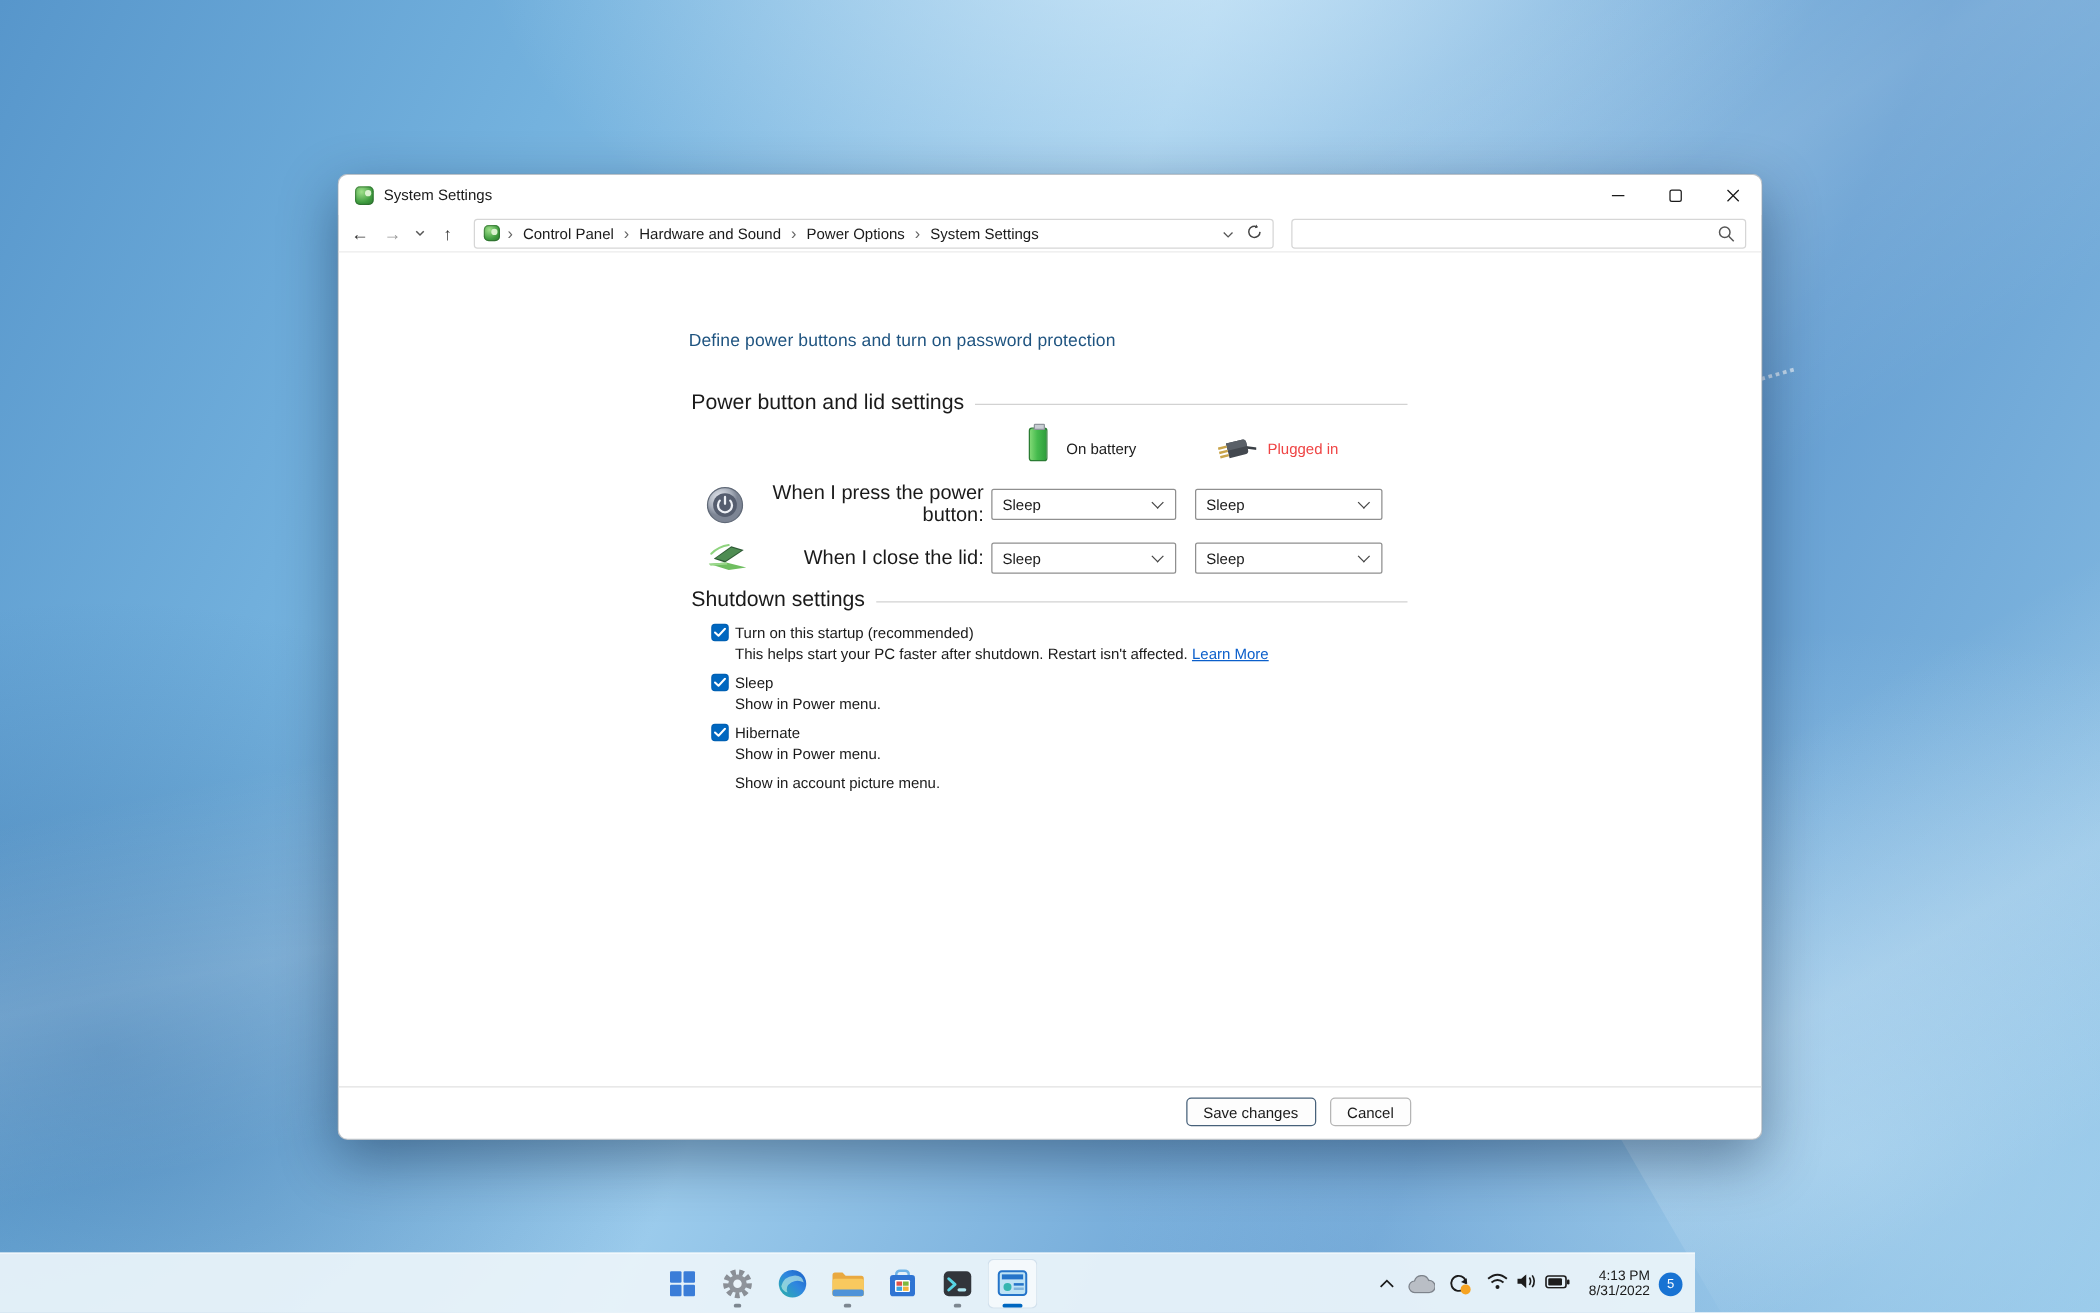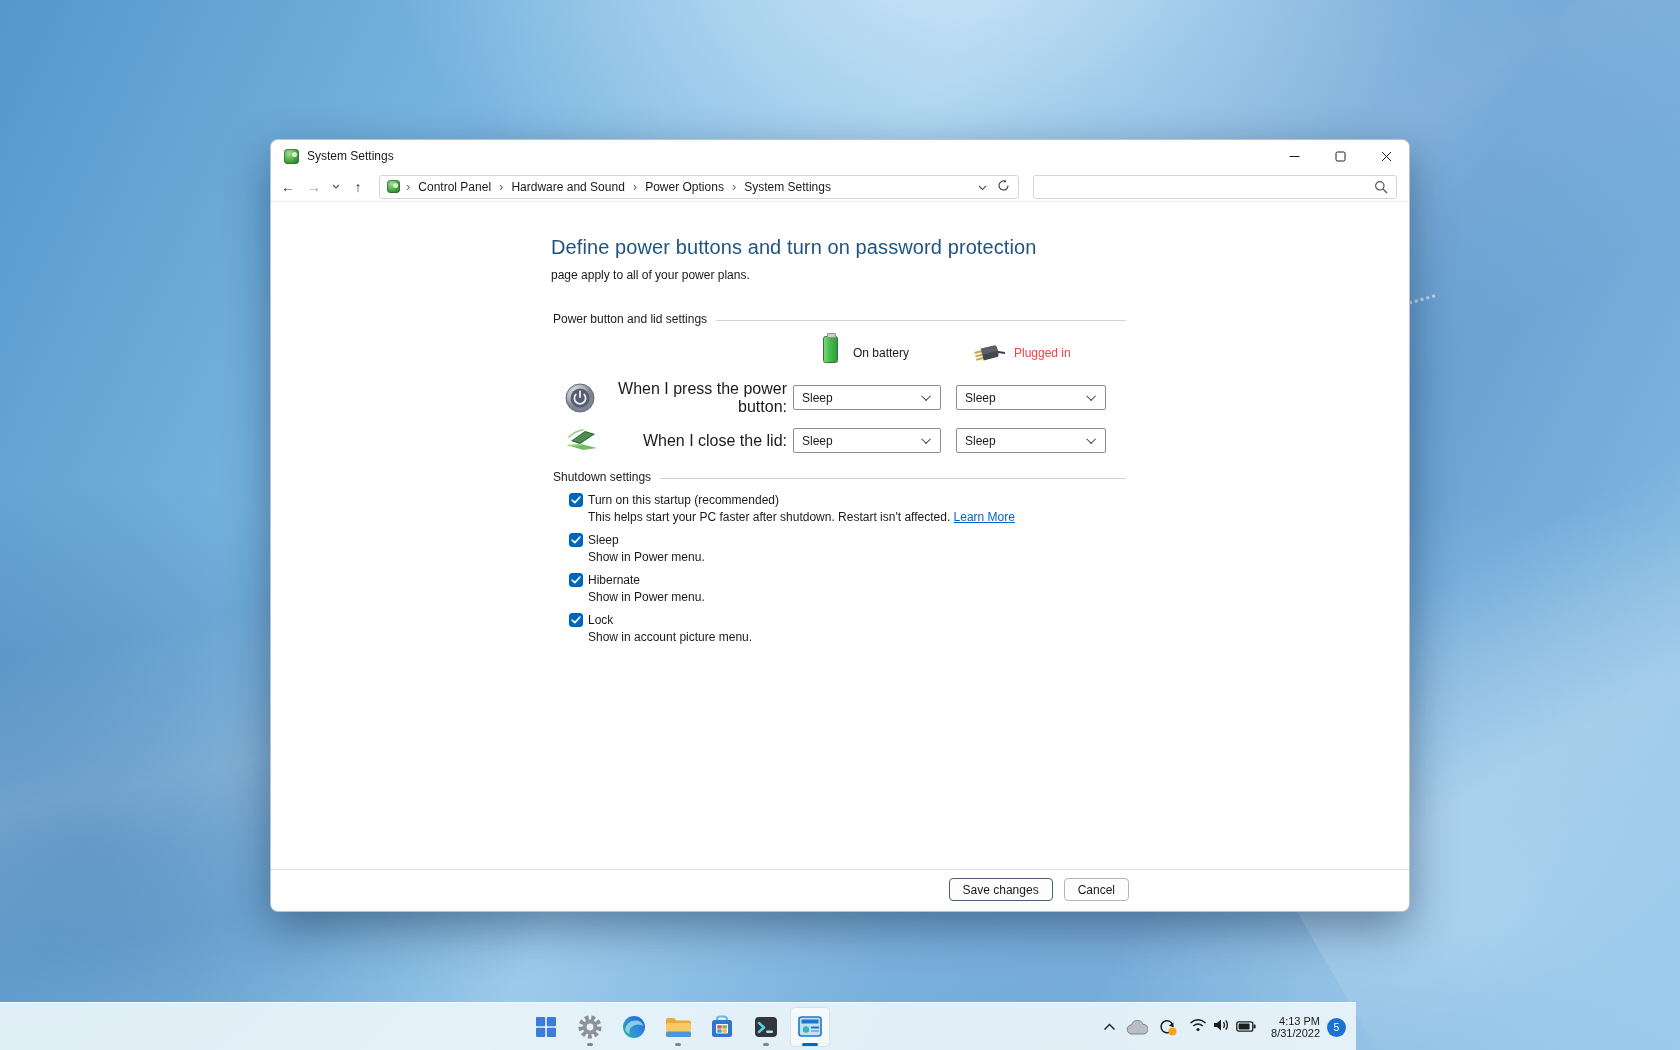--- a/index.html
+++ b/index.html
@@ -49,28 +49,28 @@
   .addr-right { margin-left:auto; display:flex; align-items:center; gap:10px; padding-right:4px; }
   .searchbox { margin-left:14px; flex:1; height:24px; border:1px solid #d6d6d6; border-radius:3px;
     position:relative; background:#fff; }
   .searchbox input { position:absolute; inset:0; border:0; outline:0; background:transparent;
     padding:0 30px 0 8px; font-size:12px; font-family:inherit; }
   .search-ico { position:absolute; right:8px; top:4px; }
 
   
   .win-content { position:relative; height:709px; }
   .page-head { position:absolute; left:280px; top:34px; width:562px; }
-  .page-head h1 { font-size:20px; font-weight:400; color:#1f5480; margin-bottom:9px; letter-spacing:.1px; }
+  .page-head h1 { font-size:14px; font-weight:400; color:#1f5480; margin-bottom:9px; letter-spacing:.1px;margin-top:28px; }
   .intro { font-size:12px; color:#1a1a1a; line-height:15px; }
 
   .section { position:absolute; left:282px; width:573px; }
   .sec-power { top:110px; }
   .sec-shutdown { top:268px; }
   .sec-title-row { display:flex; align-items:center; gap:9px; }
-  .sec-title { font-size:12px; color:#1a1a1a; white-space:nowrap; }
+  .sec-title { font-size:17px; color:#1a1a1a; white-space:nowrap; }
   .sec-rule { flex:1; height:1px; background:#d2d2d2; margin-top:2px; }
 
   .col-headers { position:relative; height:46px; margin-top:7px; }
   .batt-ico { position:absolute; left:270px; top:3px; }
   .col-label-1 { position:absolute; left:300px; top:13px; font-size:12px; color:#1a1a1a; }
   .plug-ico { position:absolute; left:420px; top:9px; }
   .col-label-2 { position:absolute; left:461px; top:13px; font-size:12px; color:#ef4444; }
 
   .power-row { display:flex; align-items:center; height:27px; margin-top:5px; }
   .power-row + .power-row { margin-top:16px; }
@@ -202,21 +202,20 @@
               <line x1="9" y1="9" x2="13" y2="13" stroke="#555" stroke-width="1.2"></line>
             </svg>
         </span>
       </div>
     </div>
 
     <div class="win-content">
 
       <div class="page-head">
         <h1>Define power buttons and turn on password protection</h1>
-        <div class="intro">page apply to all of your power plans.</div>
       </div>
 
       <div class="section sec-power">
         <div class="sec-title-row">
           <span class="sec-title">Power button and lid settings</span>
           <div class="sec-rule"></div>
         </div>
 
         <div class="col-headers">
           <div class="batt-ico battery-glyph"></div>
@@ -324,28 +323,20 @@
               <svg width="10" height="8" viewBox="0 0 10 8">
                   <path d="M1 4 L3.8 6.6 L9 1" fill="none" stroke="#fff" stroke-width="1.6" stroke-linecap="round" stroke-linejoin="round"></path>
                 </svg>
             </span>
             <span class="opt-label">Hibernate</span>
           </div>
           <div class="opt-sub">Show in Power menu.</div>
         </div>
 
         <div class="opt">
-          <div class="opt-row">
-            <span class="checkbox">
-              <svg width="10" height="8" viewBox="0 0 10 8">
-                  <path d="M1 4 L3.8 6.6 L9 1" fill="none" stroke="#fff" stroke-width="1.6" stroke-linecap="round" stroke-linejoin="round"></path>
-                </svg>
-            </span>
-            <span class="opt-label">Lock</span>
-          </div>
           <div class="opt-sub">Show in account picture menu.</div>
         </div>
       </div>
 
       <div class="footer-divider"></div>
       <div class="footer">
         <button class="btn default">Save changes</button>
         <button class="btn">Cancel</button>
       </div>
     </div>

